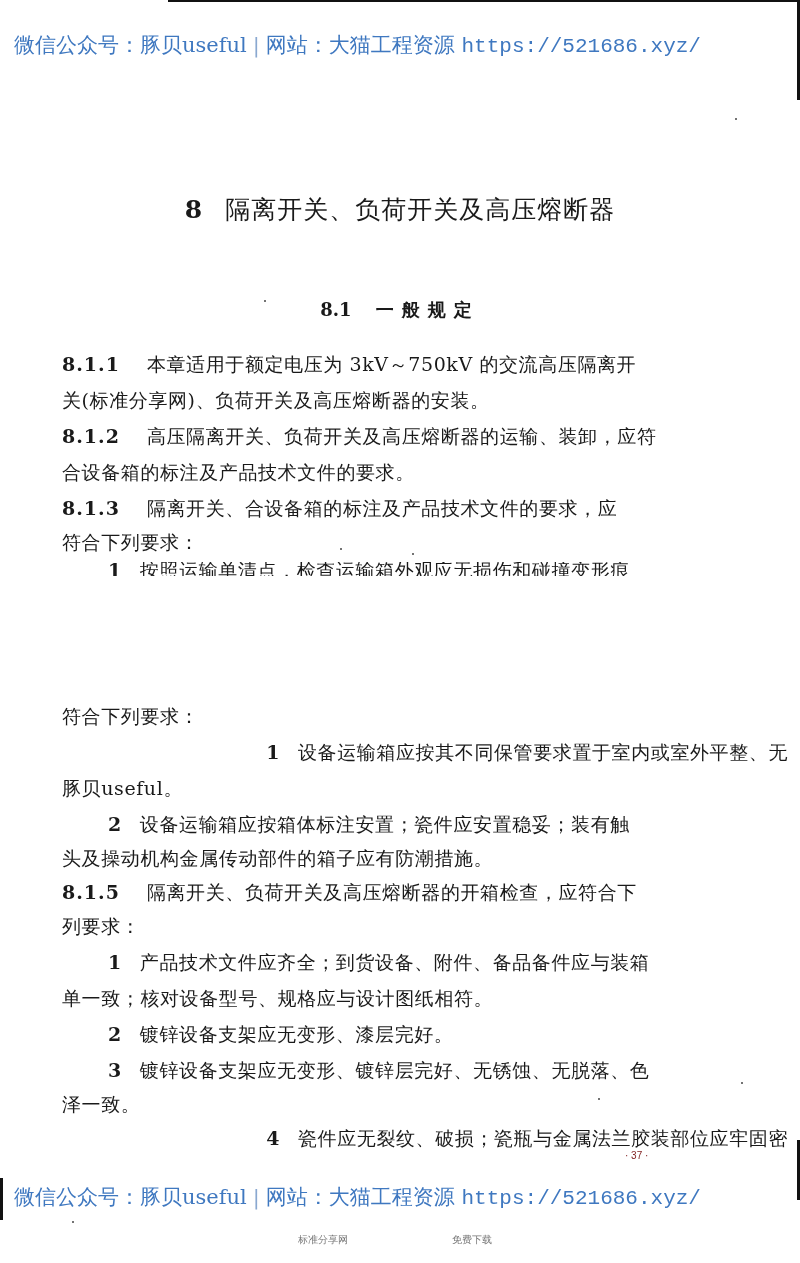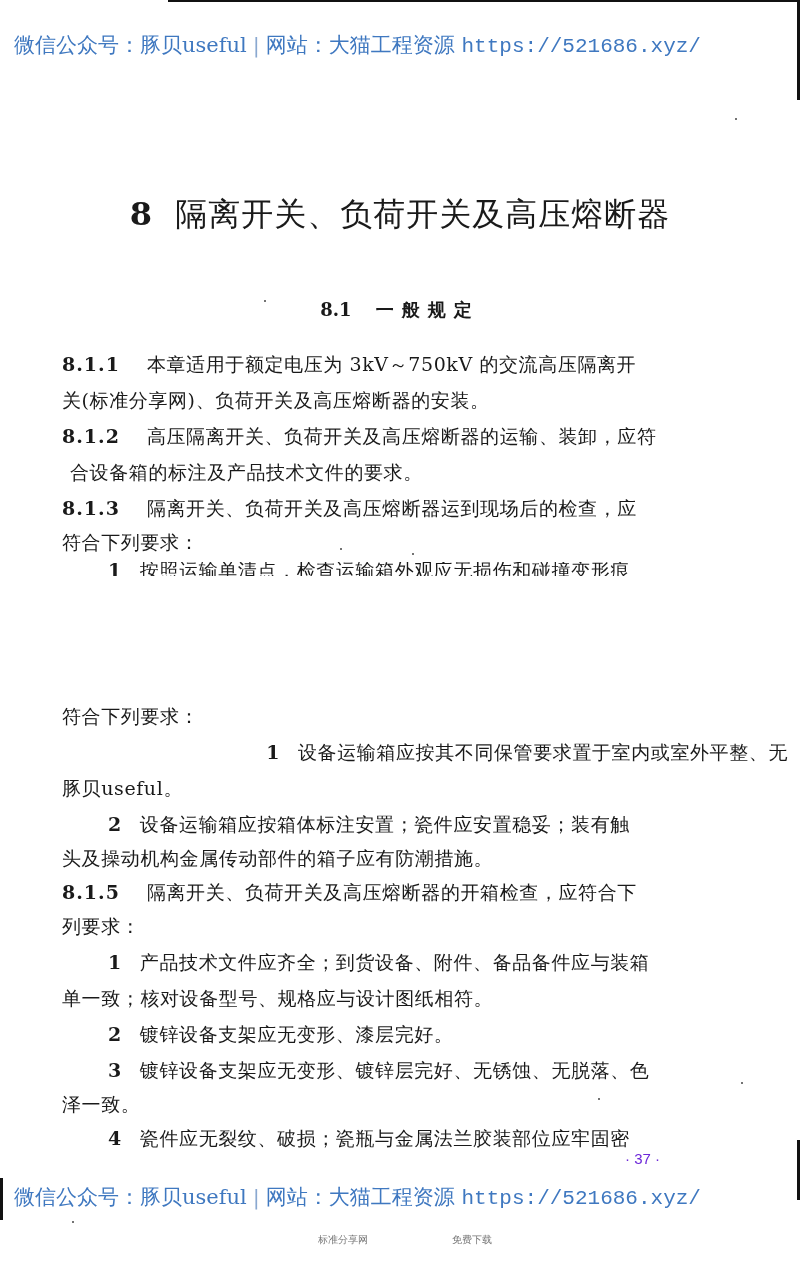--- a/index.html
+++ b/index.html
@@ -67,21 +67,21 @@
     }
     .watermark-top { top: 31px; }
     .watermark-bottom { top: 1183px; }
 
     .chapter-title {
       position: absolute;
       top: 193px;
       left: 0;
       width: 800px;
       text-align: center;
-      font-size: 32px;
+      font-size: 25px;
       letter-spacing: 1px;
     }
     .chapter-title .num {
       font-weight: bold;
       margin-right: 22px;
     }
     .section-title {
       position: absolute;
       top: 298px;
       left: 0;
@@ -126,31 +126,31 @@
       position: relative;
       top: -4px;
       display: inline-block;
       text-decoration: underline;
     }
     .page-number {
       position: absolute;
       top: 1150px;
       left: 625px;
       font-family: "Liberation Sans", "DejaVu Sans", sans-serif;
-      font-size: 15px;
-      color: #6d28d9;
+      font-size: 10px;
+      color: #7f1d1d;
     }
     .footer-text {
       position: absolute;
       top: 1233px;
       font-family: "DejaVu Sans", "Liberation Sans", sans-serif;
       font-size: 10px;
       color: #777;
     }
-    .footer-left { left: 298px; margin-left: 20px; }
+    .footer-left { left: 298px; }
     .footer-right { left: 452px; }
     .speck {
       position: absolute;
       width: 2px;
       height: 2px;
       background: #444;
       border-radius: 1px;
     }
   </style>
 </head>
@@ -177,26 +177,26 @@
 <div class="line" style="top:352px;">
   <span class="clause-num">8.1.1</span><span>本章适用于额定电压为 3kV～750kV 的交流高压隔离开</span>
 </div>
 <div class="line" style="top:388px;">
   <span>关(标准分享网)、负荷开关及高压熔断器的安装。</span>
 </div>
 
 <div class="line" style="top:424px;">
   <span class="clause-num">8.1.2</span><span>高压隔离开关、负荷开关及高压熔断器的运输、装卸，应符</span>
 </div>
-<div class="line" style="top:460px;margin-left:8px;">
+<div class="line" style="top:460px;">
   <span>合设备箱的标注及产品技术文件的要求。</span>
 </div>
 
 <div class="line" style="top:496px;">
-  <span class="clause-num">8.1.3</span><span>隔离开关、负荷开关及高压熔断器运到现场后的检查，应</span>
+  <span class="clause-num">8.1.3</span><span>隔离开关、合设备箱的标注及产品技术文件的要求，应</span>
 </div>
 <div class="line" style="top:530px;">
   <span>符合下列要求：</span>
 </div>
 <div class="cut-line">
   <span class="inner"><span class="item-num">1</span><span>按照运输单清点，检查运输箱外观应无损伤和碰撞变形痕</span></span>
 </div>
 
 <div class="line" style="top:704px;">
   <span>符合下列要求：</span>
@@ -228,21 +228,21 @@
 </div>
 <div class="line indent" style="top:1022px;">
   <span class="item-num">2</span><span>镀锌设备支架应无变形、漆层完好。</span>
 </div>
 <div class="line indent" style="top:1058px;">
   <span class="item-num">3</span><span>镀锌设备支架应无变形、镀锌层完好、无锈蚀、无脱落、色</span>
 </div>
 <div class="line" style="top:1092px;">
   <span>泽一致。</span>
 </div>
-<div class="line indent" style="top:1126px;">
+<div class="line indent" style="top:1126px;text-align:right;">
   <span class="item-num">4</span><span>瓷件应无裂纹、破损；瓷瓶与金属法兰胶装部位应牢固密</span>
 </div>
 
 <div class="page-number">· 37 ·</div>
 
 <div class="watermark watermark-bottom">
   <span>微信公众号：豚贝useful</span><span class="sep">|</span><span>网站：大猫工程资源</span>
   <span class="url">https://521686.xyz/</span>
 </div>
 

